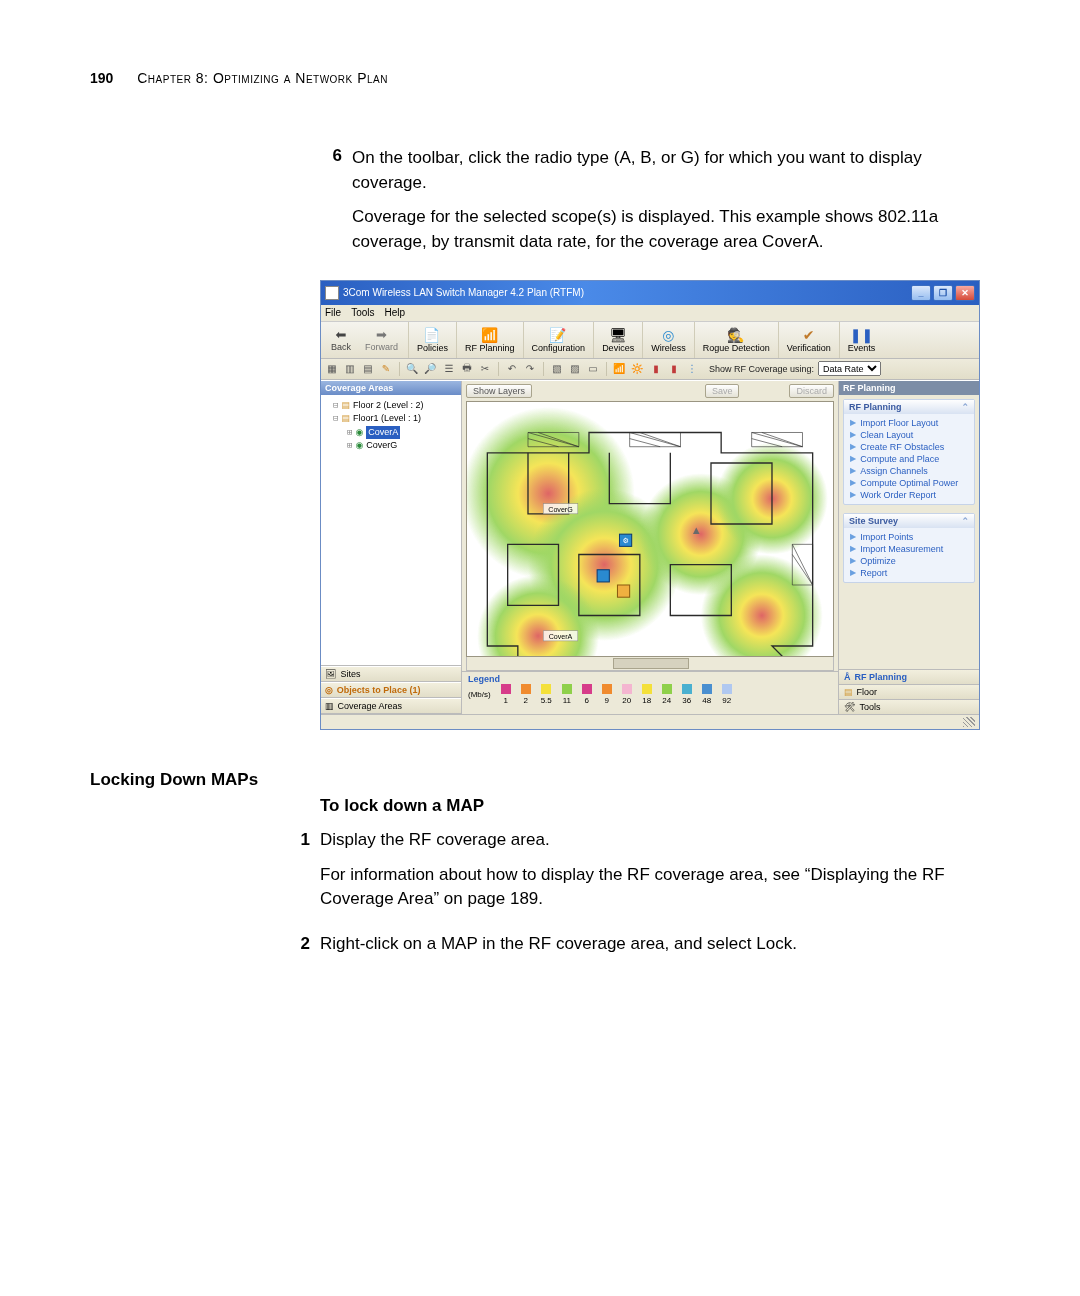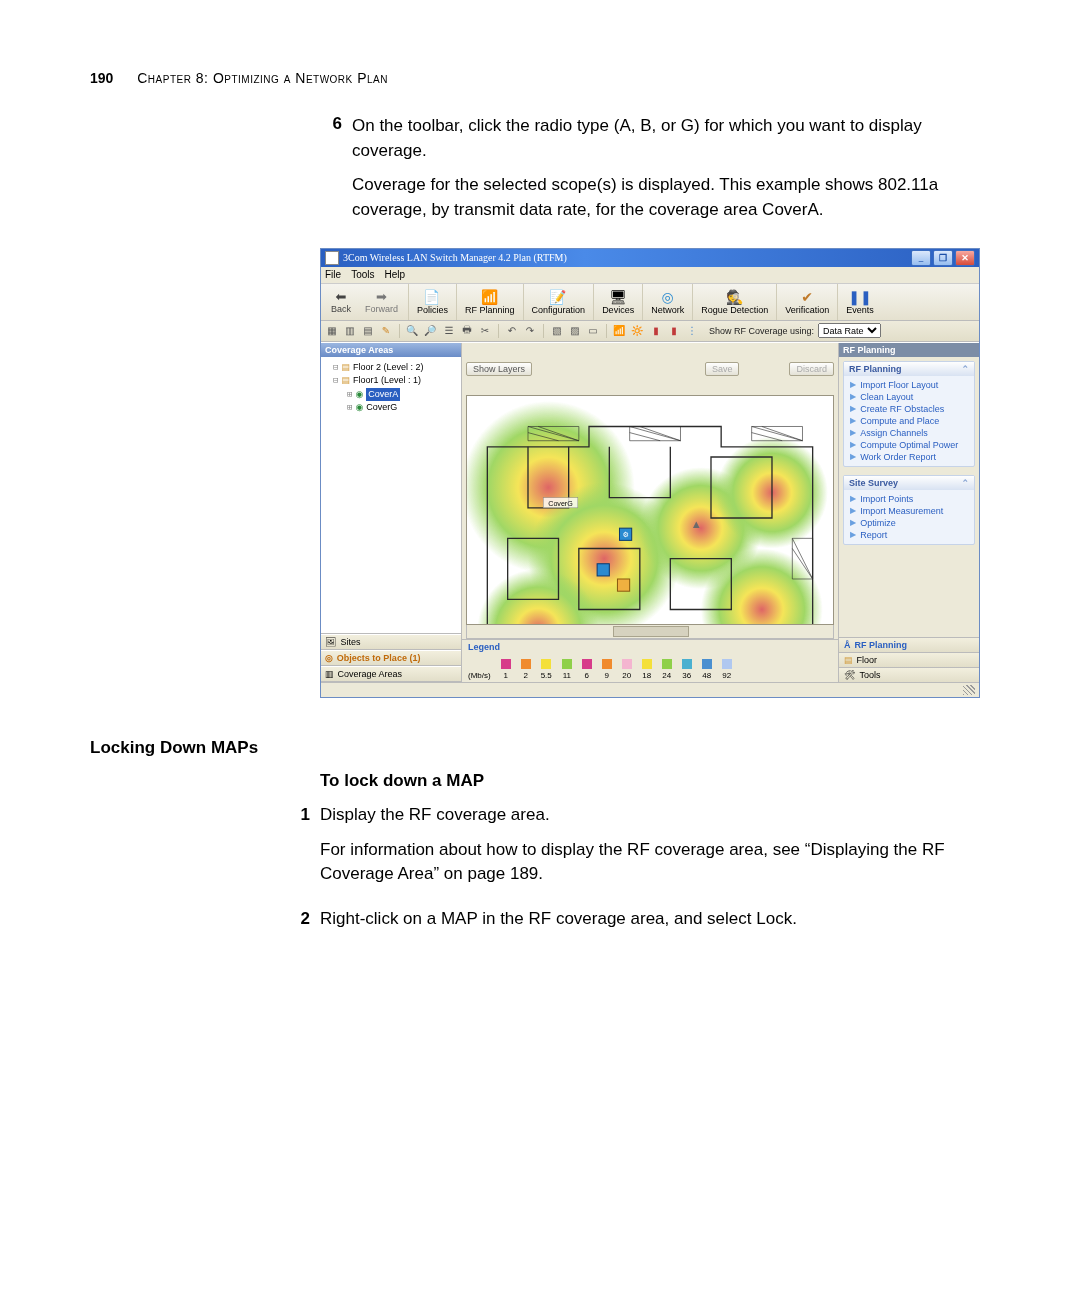--- a/index.html
+++ b/index.html
@@ -10,57 +10,56 @@
     color: #000;
     width: 1080px;
   }
   .page {
     padding: 70px 90px 90px 90px;
     box-sizing: border-box;
     width: 1080px;
   }
   .header-line {
     font-size: 14px;
-    margin-bottom: 28px;
+    margin-bottom: 60px;
   }
   .header-line .pnum { font-weight: bold; margin-right: 20px; }
   .header-line .chap { font-variant: small-caps; letter-spacing: 0.5px; }
   .body-col { margin-left: 230px; }
   .step-row { display: flex; margin-bottom: 8px; }
   .step-num { font-weight: bold; width: 22px; text-align: right; margin-right: 10px; font-size: 17px; }
   .step-text { flex: 1; font-size: 17px; line-height: 1.45; }
   .para { font-size: 17px; line-height: 1.45; margin: 10px 0 20px 32px; }
-  .subhead { font-weight: bold; font-size: 17px; margin: 31px 0 10px 32px; }
+  .subhead { font-weight: bold; font-size: 17px; margin: 24px 0 10px 32px; }
   .section-row { display: flex; margin-top: 40px; }
   .side-head { width: 230px; font-weight: bold; font-size: 17px; flex-shrink: 0; }
   .section-body { flex: 1; font-size: 17px; line-height: 1.45; }
   
   .screenshot {
     width: 660px;
     height: 450px;
     margin: 25px 0 20px 0;
     border: 1px solid #6b8cc4;
     background: #ece9d8;
     font-family: Tahoma, Arial, sans-serif;
     font-size: 10px;
     color: #000;
     box-sizing: border-box;
     display: flex;
     flex-direction: column;
     position: relative;
   }
   .titlebar {
-    height: 18px;
+    height: 24px;
     background: linear-gradient(to right, #2a5fc1, #4a8ae8 40%, #2a5fc1);
     color: #fff;
     display: flex;
     align-items: center;
     padding: 0 4px;
     font-size: 10px;
-    font-family: Liberation Serif, serif;
   }
   .titlebar .ticon { width: 12px; height: 12px; background: #fff; margin-right: 4px; display:inline-block; border:1px solid #888;}
   .titlebar .spacer { flex: 1; }
   .winbtn { width: 18px; height: 14px; margin-left: 2px; display:inline-flex; align-items:center; justify-content:center; font-size:9px; font-weight:bold; border:1px solid #3b6dc0; border-radius:2px;}
   .winbtn.min{background:linear-gradient(#dbe8fb,#97bef0);color:#1b4fa8;}
   .winbtn.max{background:linear-gradient(#dbe8fb,#97bef0);color:#1b4fa8;}
   .winbtn.close{background:linear-gradient(#f8a9a0,#d64b3a);color:#fff;}
   .menubar { height: 16px; background: #ece9d8; border-bottom: 1px solid #ccc; display: flex; align-items: center; padding: 0 4px; gap: 10px; font-size:10px;}
   .main-toolbar { height: 36px; background: linear-gradient(#f5f4ee,#e5e1cf); border-bottom:1px solid #bbb; display:flex; align-items:center; }
   .tb-group { display:flex; flex-direction:column; align-items:center; justify-content:center; height:100%; padding:0 8px; border-right:1px solid #d0ccb8; font-size:9px;}
@@ -81,28 +80,28 @@
   .tree { flex:1; background:#fff; font-size:9px; padding:4px 2px; overflow:hidden; line-height:1.5;}
   .tree .node{display:flex;align-items:center;gap:3px;white-space:nowrap;}
   .tree .indent1{padding-left:10px;}
   .tree .indent2{padding-left:24px;}
   .tree .exp{color:#888;font-family:monospace;}
   .tree .fic{color:#d29a3a;}
   .tree .sel{background:#2a5fc1;color:#fff;padding:0 2px;}
   .left-tabs{border-top:1px solid #bbb;}
   .left-tab{background:linear-gradient(#f2efde,#e2dec9);border-top:1px solid #fff;border-bottom:1px solid #bbb;padding:2px 4px;font-size:9px;display:flex;align-items:center;gap:4px;}
   .center-pane{flex:1;display:flex;flex-direction:column;background:#ece9d8;border-right:1px solid #bbb;}
-  .center-top{height:20px;display:flex;align-items:center;padding:16px 4px;gap:6px;}
+  .center-top{height:20px;display:flex;align-items:center;padding:0 4px;gap:6px;}
   .btn{background:linear-gradient(#fefefe,#e4e2d6);border:1px solid #a9a48d;border-radius:2px;padding:1px 6px;font-size:9px;color:#555;}
   .btn.disabled{color:#aaa;margin-left:44px;}
   .floorplan-wrap{flex:1;background:#fff;margin:0 4px;border:1px solid #9a9582;position:relative;overflow:hidden;}
   .floorplan{position:absolute;inset:0;}
   .legend-row{height:38px;border-top:1px solid #bbb;padding:2px 6px;font-size:9px;}
   .legend-title{color:#2a5fc1;font-weight:bold;font-size:9px;}
-  .legend-items{display:flex;align-items:flex-end;gap:10px;margin-top:7px;}
+  .legend-items{display:flex;align-items:center;gap:10px;margin-top:0;}
   .legend-items .li{display:flex;flex-direction:column;align-items:center;font-size:8px;gap:2px;}
   .sw{width:10px;height:10px;}
   .right-pane{width:140px;background:#ece9d8;display:flex;flex-direction:column;}
   .task-group{background:#eef3fb;border:1px solid #c6d3e8;margin:4px;border-radius:2px;}
   .task-group .tg-head{background:linear-gradient(#fefefe,#d8e2f2);color:#3a5aa0;font-weight:bold;font-size:9px;padding:2px 5px;display:flex;justify-content:space-between;align-items:center;}
   .task-group .tg-body{padding:3px 6px;font-size:9px;color:#2a5fc1;}
   .task-group .titem{display:flex;align-items:center;gap:4px;padding:1px 0;white-space:nowrap;}
   .task-group .arrow{color:#6aa0e0;font-size:8px;}
   .right-tabs{margin-top:auto;}
   .right-tab{background:linear-gradient(#f2efde,#e2dec9);border-top:1px solid #bbb;padding:2px 5px;font-size:9px;display:flex;align-items:center;gap:4px;}
@@ -164,21 +163,21 @@
         <div class="tb-group">
             <span class="ic">📝</span>
             <span>Configuration</span>
           </div>
         <div class="tb-group">
             <span class="ic">🖥</span>
             <span>Devices</span>
           </div>
         <div class="tb-group">
             <span class="ic" style="color:#2a8ad0">◎</span>
-            <span>Network</span>
+            <span>Wireless</span>
           </div>
         <div class="tb-group">
             <span class="ic">🕵</span>
             <span>Rogue Detection</span>
           </div>
         <div class="tb-group">
             <span class="ic" style="color:#c07a2a">✔</span>
             <span>Verification</span>
           </div>
         <div class="tb-group" style="border-right:none">

